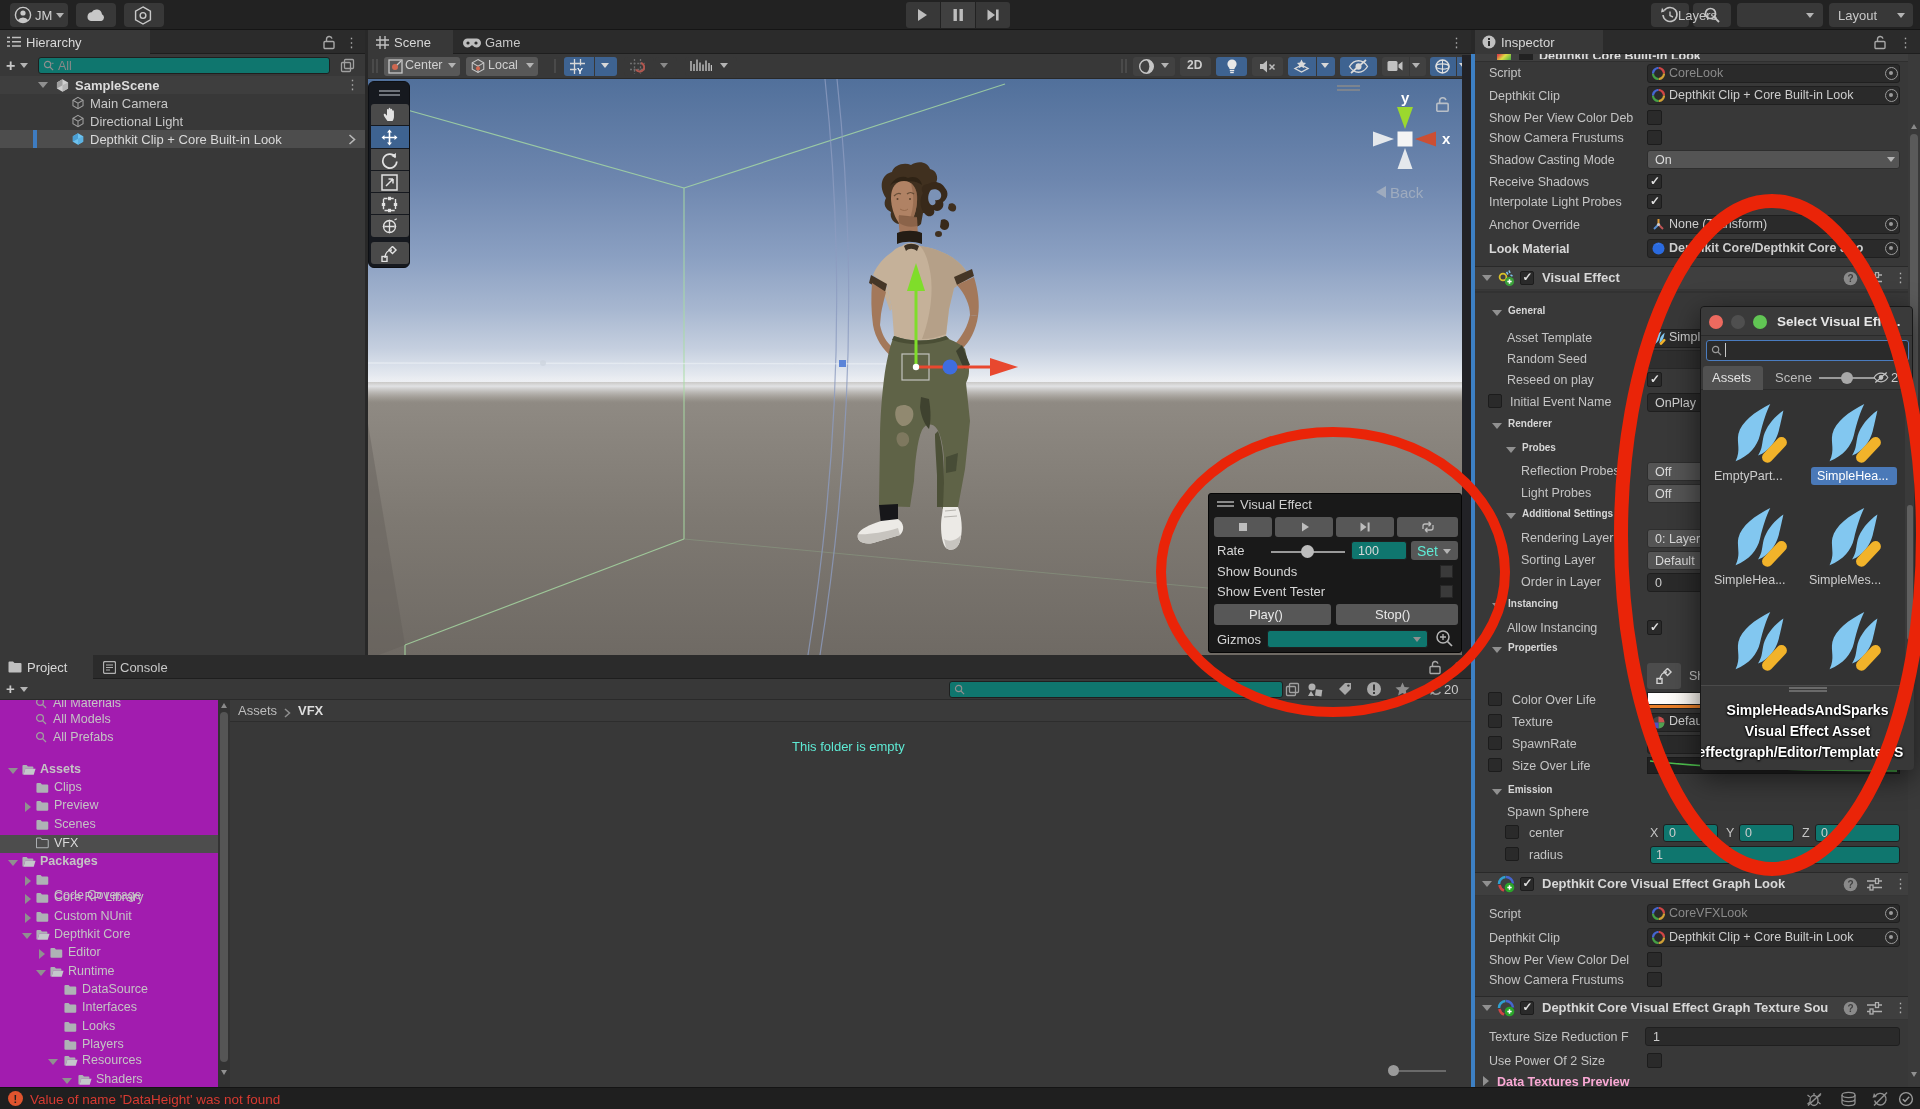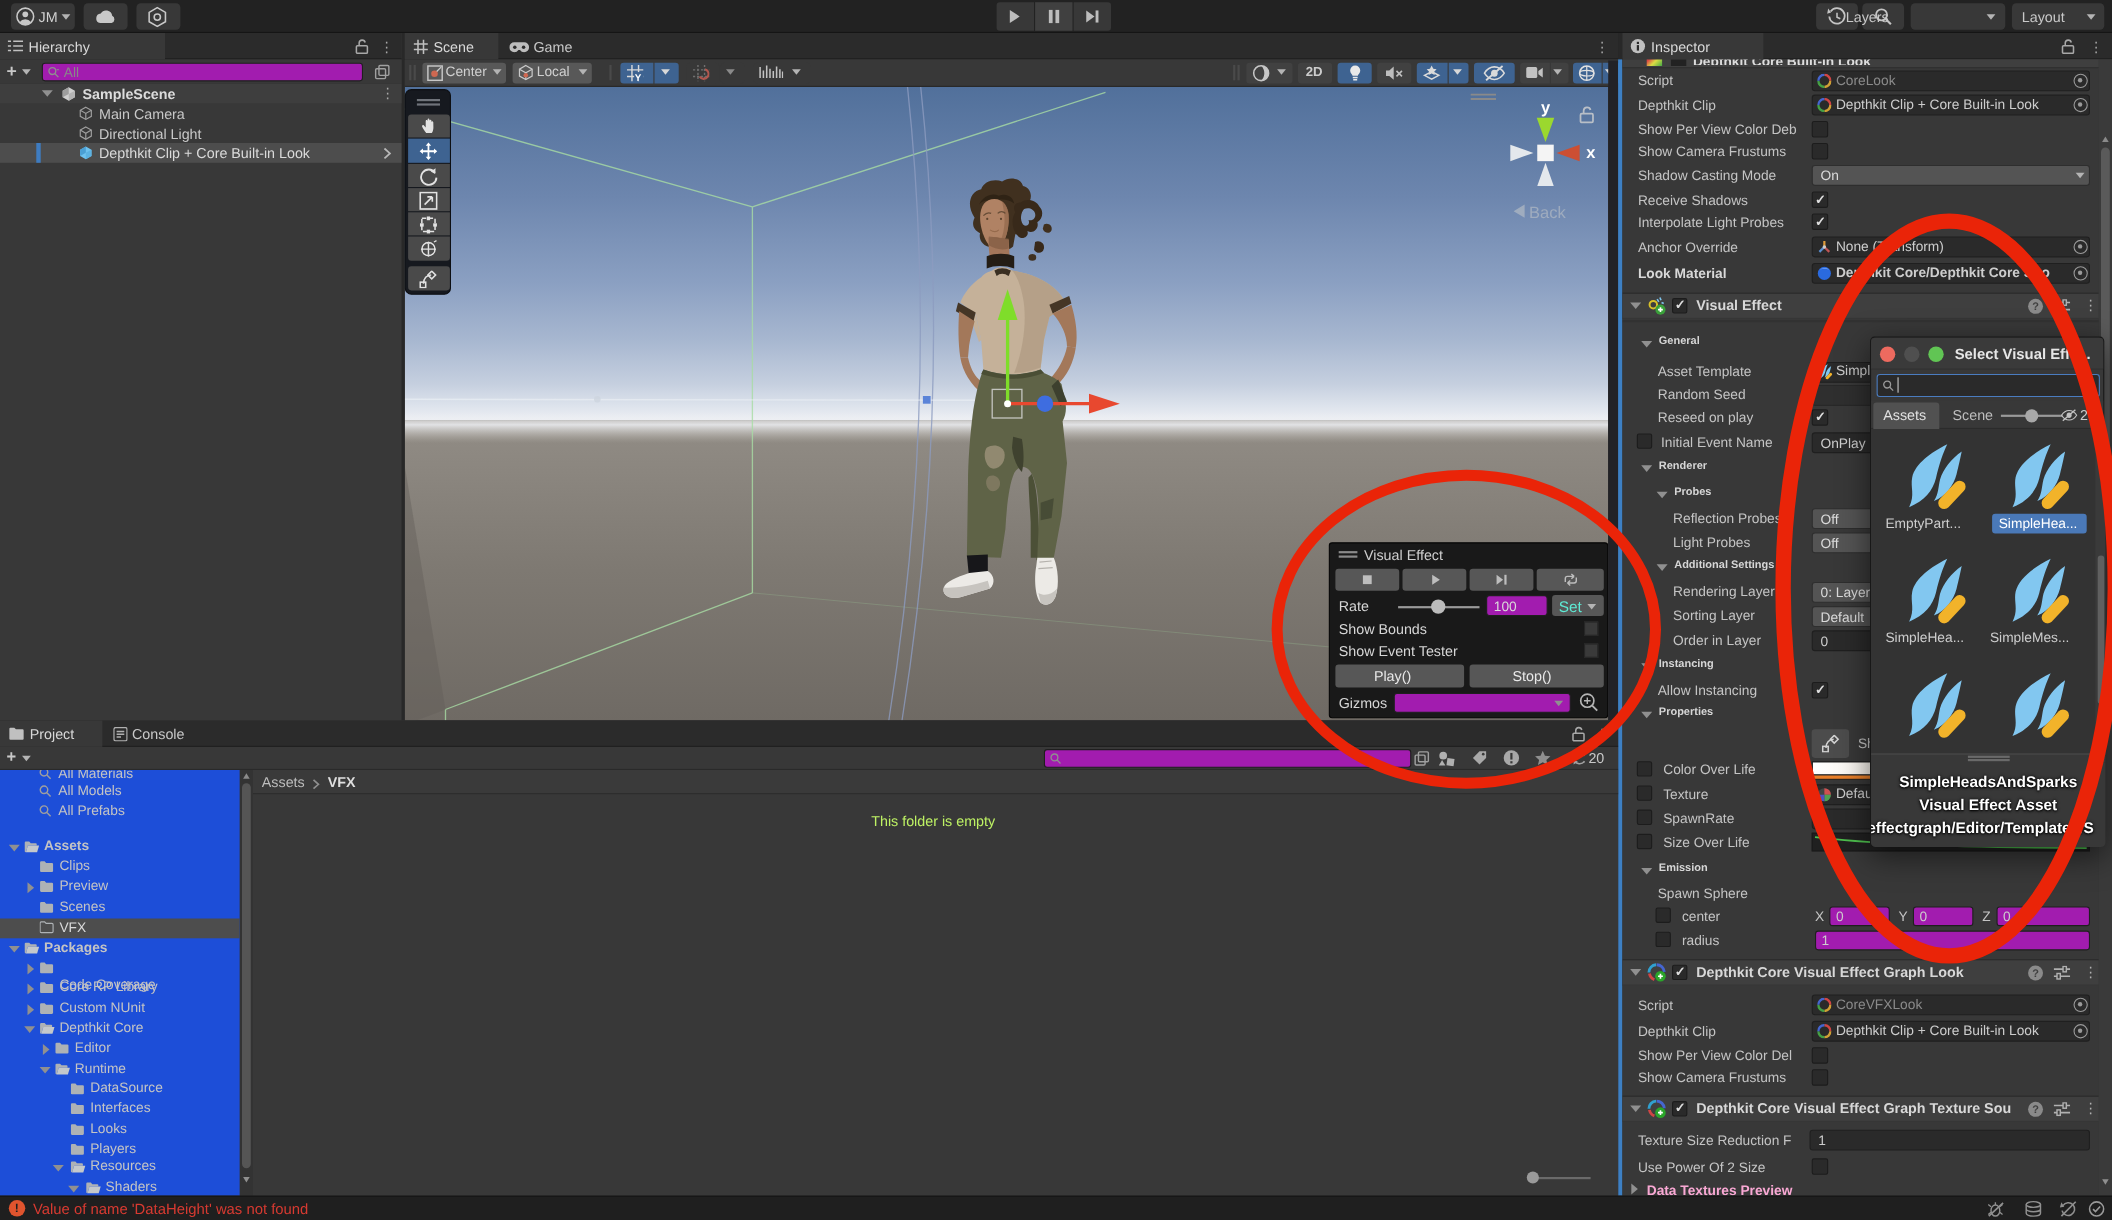--- a/index.html
+++ b/index.html
@@ -4,21 +4,21 @@
 <style>
 *{margin:0;padding:0;box-sizing:border-box}
 html,body{width:1920px;height:1109px;overflow:hidden;background:#282828}
 body{font-family:"Liberation Sans",sans-serif}
 #root{position:relative;width:1920px;height:1109px;background:#282828;overflow:hidden}
 .abs{position:absolute}
 .txt{color:#c8c8c8;font-size:13px;white-space:nowrap}
 .b{font-weight:bold;color:#dcdcdc}
 .dim{color:#7f7f7f}
 .btn{background:#383838;border-radius:4px}
-.fld{background:#a21caf;border:1px solid #1f1f1f;border-radius:3px;color:#cdcdcd;font-size:12.5px;white-space:nowrap;overflow:hidden}
+.fld{background:#0f766e;border:1px solid #1f1f1f;border-radius:3px;color:#cdcdcd;font-size:12.5px;white-space:nowrap;overflow:hidden}
 .chk{width:14px;height:14px;background:#2a2a2a;border:1px solid #1c1c1c;border-radius:2px}
 .chk.on::after{content:"\2713";color:#dfdfdf;font-size:12px;font-weight:bold;position:relative;left:1.5px;top:-2px;display:block;line-height:14px}
 .tri{width:0;height:0;display:inline-block}
 .trid{border-left:5px solid transparent;border-right:5px solid transparent;border-top:6px solid #909090}
 .trir{border-top:5px solid transparent;border-bottom:5px solid transparent;border-left:6px solid #909090}
 .caret{width:0;height:0;border-left:4px solid transparent;border-right:4px solid transparent;border-top:5px solid #b4b4b4;display:inline-block}
 .fold{position:absolute;color:#d6d6d6;font-size:10px;font-weight:bold;white-space:nowrap}
 .il{position:absolute;color:#c4c4c4;font-size:12.5px;white-space:nowrap}
 .ib{font-weight:bold;color:#d8d8d8}
 .ifld{position:absolute;left:172px;width:253px;background:#2a2a2a;border:1px solid #1f1f1f;border-radius:3px;height:19px;color:#cdcdcd;font-size:12.5px;white-space:nowrap;overflow:hidden}
@@ -821,21 +821,21 @@
         </svg>
     <svg class="abs" style="left:1428px;top:3px" width="15" height="14" viewBox="0 0 15 14">
           <path d="M2.5 4 A5.5 5.5 0 0 1 12 5" fill="none" stroke="#a0a0a0" stroke-width="1.4"></path>
           <path d="M12.5 1 L12.2 5.6 L8.5 3.4Z" fill="#a0a0a0"></path>
           <path d="M12.5 10 A5.5 5.5 0 0 1 3 9" fill="none" stroke="#a0a0a0" stroke-width="1.4"></path>
           <path d="M2.5 13 L2.8 8.4 L6.5 10.6Z" fill="#a0a0a0"></path>
         </svg>
     <div class="abs" style="left:1444px;top:3px;color:#c8c8c8;font-size:13px">20</div>
   </div>
 
-  <div id="ptree" class="abs" style="left:0;top:45px;width:218px;height:387px;background:#1d4ed8;overflow:hidden">
+  <div id="ptree" class="abs" style="left:0;top:45px;width:218px;height:387px;background:#a21caf;overflow:hidden">
     <svg class="abs" style="left:35px;top:-3px" width="12" height="12" viewBox="0 0 12 12">
           <circle cx="5" cy="5" r="3.4" fill="none" stroke="#9f9f9f" stroke-width="1.3"></circle>
           <path d="M7.6 7.6 L11 11" stroke="#9f9f9f" stroke-width="1.3"></path>
         </svg>
     <div class="ptxt" style="left:53px;top:-4px">All Materials</div>
     <svg class="abs" style="left:35px;top:13px" width="12" height="12" viewBox="0 0 12 12">
           <circle cx="5" cy="5" r="3.4" fill="none" stroke="#9f9f9f" stroke-width="1.3"></circle>
           <path d="M7.6 7.6 L11 11" stroke="#9f9f9f" stroke-width="1.3"></path>
         </svg>
     <div class="ptxt" style="left:53px;top:12px">All Models</div>
@@ -936,21 +936,21 @@
     <div class="abs tri trid" style="left:2.5px;top:370px;border-left-width:3.5px;border-right-width:3.5px;border-top-width:5px"></div>
   </div>
 
   <div class="abs" style="left:230px;top:45px;width:1241px;height:387px;background:#383838">
     <div class="abs" style="left:0;top:0;width:1241px;height:22px;background:#3a3a3a;border-bottom:1px solid #2d2d2d"></div>
     <div class="abs" style="left:8px;top:3px;color:#bdbdbd;font-size:13px">Assets</div>
     <svg class="abs" style="left:54px;top:8px" width="7" height="10" viewBox="0 0 7 10">
           <path d="M1 1 L5.5 5 L1 9" fill="none" stroke="#8f8f8f" stroke-width="1.5"></path>
         </svg>
     <div class="abs" style="left:68px;top:3px;color:#dedede;font-size:13px;font-weight:bold">VFX</div>
-    <div class="abs" style="left:562px;top:39px;color:#bef264;font-size:13px">This folder is empty</div>
+    <div class="abs" style="left:562px;top:39px;color:#5eead4;font-size:13px">This folder is empty</div>
 
     <div class="abs" style="left:1160px;top:370px;width:56px;height:2px;background:#6a6a6a"></div>
     <div class="abs" style="left:1158px;top:365px;width:11px;height:11px;border-radius:50%;background:#9a9a9a"></div>
   </div>
 </div>
 
 <div class="abs" style="left:0;top:1087px;width:1920px;height:22px;background:#1f1f1f;border-top:1px solid #141414">
   <div class="abs" style="left:8px;top:3px;width:15px;height:15px;border-radius:50%;background:#e0542e"></div>
   <div class="abs" style="left:13.5px;top:4.5px;color:#1f1f1f;font-size:11px;font-weight:bold">!</div>
   <div class="abs" style="left:30px;top:4px;color:#d83a31;font-size:13.5px;white-space:nowrap">Value of name 'DataHeight' was not found</div>

